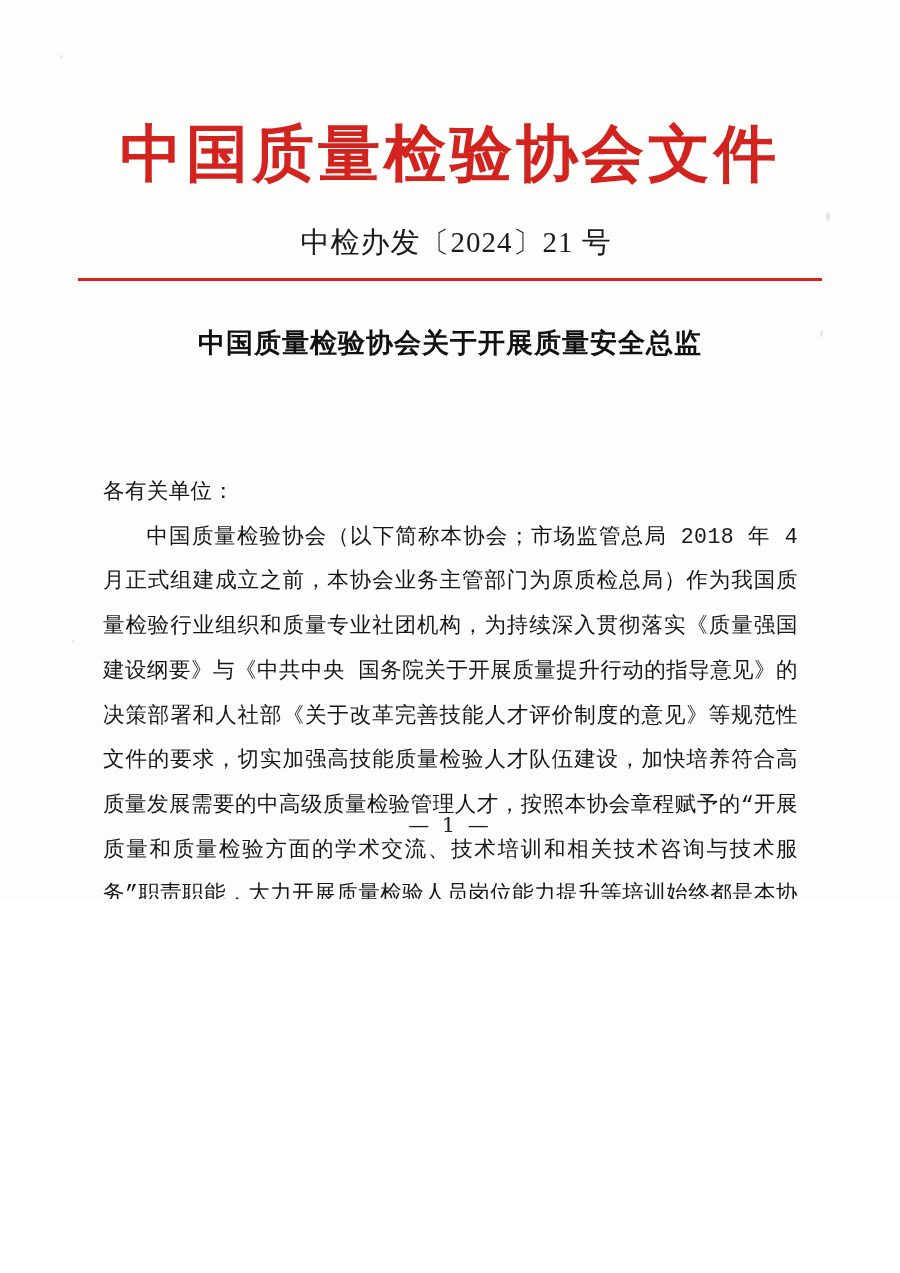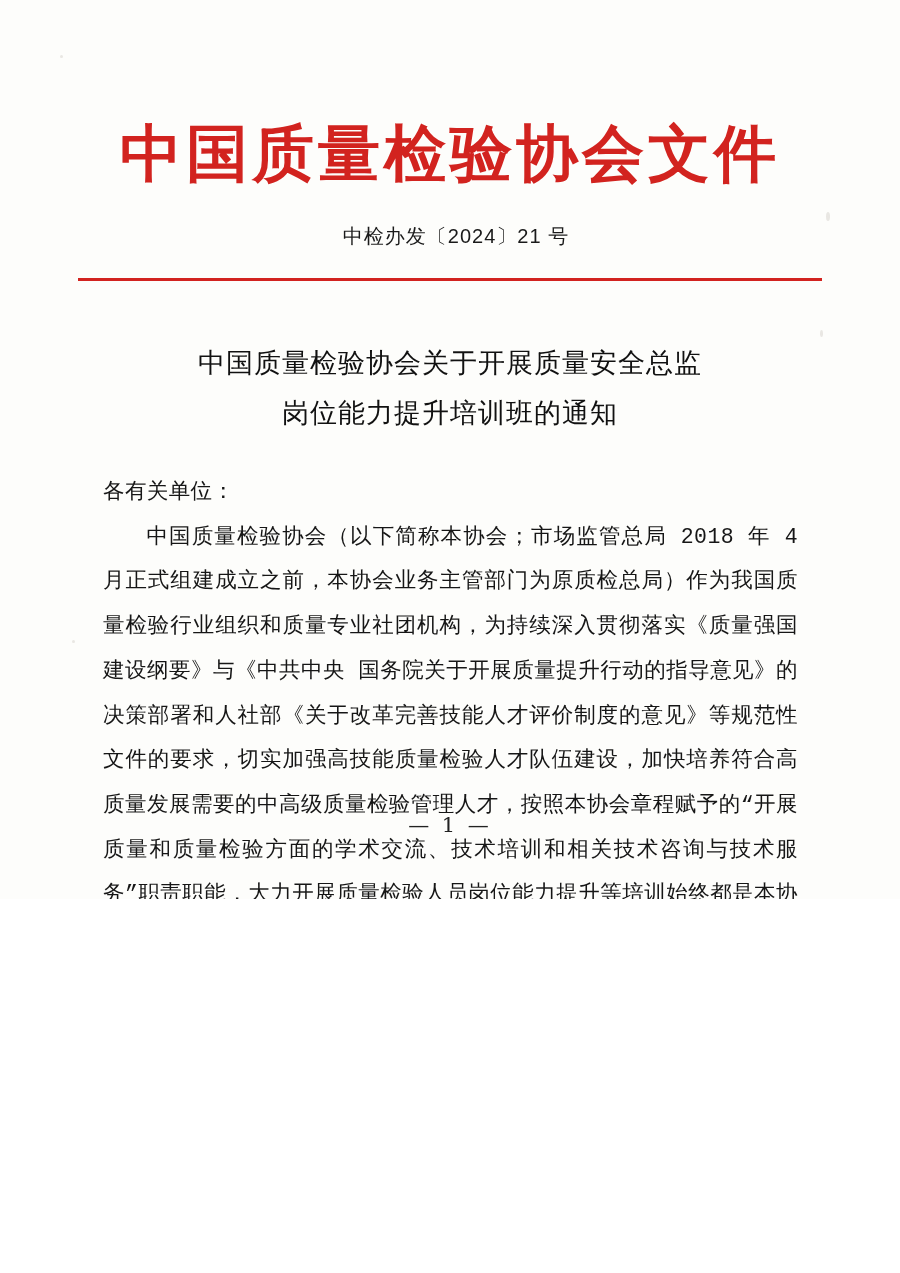--- a/index.html
+++ b/index.html
@@ -35,42 +35,42 @@
     font-family: "DejaVu Serif", "Liberation Serif", serif;
     font-weight: bold;
     font-size: 62px;
     letter-spacing: 4px;
     color: #d2231f;
     line-height: 1.15;
     white-space: nowrap;
   }
   .doc-number {
     margin-top: 34px;
-    font-size: 20px;
+    font-size: 29px;
     letter-spacing: 1px;
     color: #1a1a1a;
-    font-family: Liberation Sans, sans-serif;
+    font-family: Liberation Serif, serif;
     margin-left: 12px;
   }
   .red-rule {
     position: absolute;
     top: 278px;
     left: 78px;
     width: 744px;
     height: 3px;
     background: #d2231f;
   }
   .subject {
     position: absolute;
-    top: 338px;
+    top: 318px;
     left: 110px;
     width: 680px;
     text-align: center;
     font-family: "DejaVu Serif", "Liberation Serif", serif;
-    font-weight: normal;
+    font-weight: bold;
     font-size: 27px;
     line-height: 1.85;
     letter-spacing: 1px;
     color: #111;
   }
   .body-block {
     position: absolute;
     top: 470px;
     left: 103px;
     width: 695px;
@@ -116,21 +116,20 @@
 
   <div class="doc-head">
     <div class="doc-title-red">中国质量检验协会文件</div>
     <div class="doc-number">中检办发〔2024〕21 号</div>
   </div>
 
   <div class="red-rule"></div>
 
   <div class="subject">
     <div>中国质量检验协会关于开展质量安全总监</div>
-    <div>岗位能力提升培训班的通知</div>
   </div>
 
   <div class="body-block">
     <p class="salutation">各有关单位：</p>
     <p class="para">中国质量检验协会（以下简称本协会；市场监管总局 2018 年 4 月正式组建成立之前，本协会业务主管部门为原质检总局）作为我国质量检验行业组织和质量专业社团机构，为持续深入贯彻落实《质量强国建设纲要》与《中共中央 国务院关于开展质量提升行动的指导意见》的决策部署和人社部《关于改革完善技能人才评价制度的意见》等规范性文件的要求，切实加强高技能质量检验人才队伍建设，加快培养符合高质量发展需要的中高级质量检验管理人才，按照本协会章程赋予的“开展质量和质量检验方面的学术交流、技术培训和相关技术咨询与技术服务”职责职能，大力开展质量检验人员岗位能力提升等培训始终都是本协会作为社团组织的工作重点。</p>
   </div>
 
   <div class="page-num">— 1 —</div>
 
 </div>

